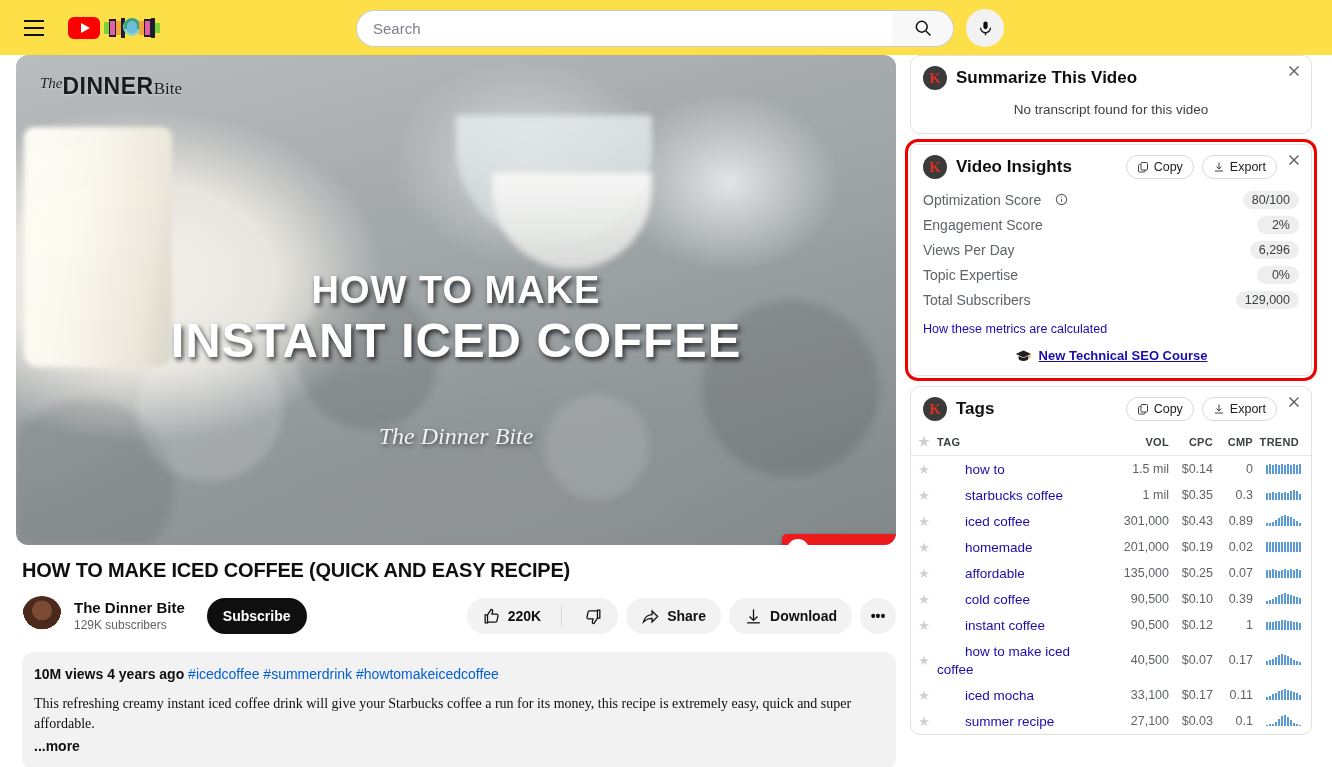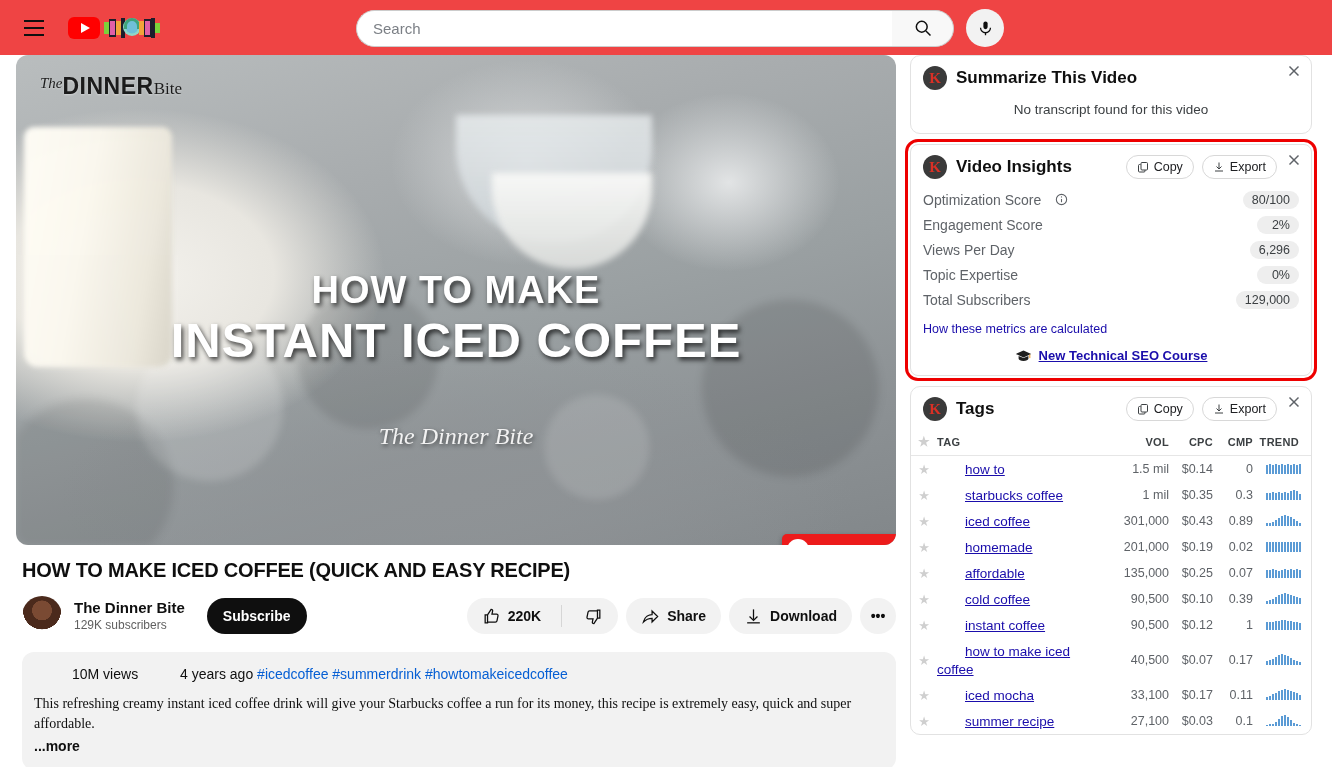--- a/index.html
+++ b/index.html
@@ -8,21 +8,21 @@
     background: #ffffff;
     font-family: "Liberation Sans", sans-serif;
     overflow: hidden;
   }
   body { position: relative; }
 
   
   .topbar {
     height: 55px; width: 1332px;
     display: flex; align-items: center;
-    background: #ef4444;
+    background: #fde047;
     position: relative;
   }
   .hamburger {
     width: 40px; height: 40px; margin-left: 14px;
     display: flex; flex-direction: column; justify-content: center;
     align-items: center; gap: 5px; cursor: pointer;
   }
   .hamburger span { display:block; width: 20px; height: 2px; background: #0f0f0f; }
 
   .yt-logo-wrap { display: flex; align-items: center; margin-left: 14px; gap: 4px; }
@@ -192,21 +192,21 @@
   .pill .divider { width:1px; height: 22px; background:#d6d6d6; }
   .pill .dk { display:flex; align-items:center; padding: 0 15px; height:100%; }
   .pill.round { width: 36px; padding: 0; justify-content:center; }
 
   
   .description {
     margin: 14px 6px 0 6px; background:#f2f2f2; border-radius: 12px;
     padding: 12px 12px 14px 12px; width: 874px;
     font-size: 14px; color:#0f0f0f; line-height: 20px;
   }
-  .desc-meta { font-weight: 400; margin-left: 38px; }
+  .desc-meta { font-weight: 700; }
   .desc-tags { color:#065fd4; font-weight: 500; }
   .desc-body { margin-top: 10px; font-family: Liberation Serif, serif; }
   .desc-more { font-weight: 700; margin-top: 2px; }
 
   
   .right-col {
     width: 420px; padding: 0 10px 0 8px; position: relative;
   }
   .ke-card {
     background:#fff; border:1px solid #e2e2e2; border-radius: 10px;
@@ -261,21 +261,21 @@
     font-size: 11px; font-weight: 700; color:#3c4043; letter-spacing:.3px;
     border-bottom: 1px solid #e6e6e6; padding: 5px 0 6px 0;
   }
   .tags-table td { padding: 4px 0; }
   .th-star, .td-star { width: 26px; text-align:center; }
   .th-tag { text-align:left; }
   .th-num { text-align: right; }
   .th-vol { width: 66px; } .th-cpc { width: 44px; } .th-cmp { width: 40px; }
   .th-trend { width: 58px; text-align:right; padding-right: 12px !important; }
   .tag-link {
-    font-size: 13.5px; color:#1a0dab; text-decoration:underline; cursor:pointer;padding-left:28px;
+    font-size: 13.5px; color:#1a0dab; cursor:pointer;padding-left:28px;
   }
   .num { font-size: 12.5px; color:#5f6368; text-align:right; }
   .star { color:#cfcfcf; font-size: 13px; }
   .trend-cell { text-align:right; padding-right: 10px !important; }
   .spark { display:inline-flex; align-items:flex-end; gap:1px; height: 14px; }
   .spark i { display:block; width: 2px; background:#5b9bd5; }
 </style>
 </head>
 <body>
 

